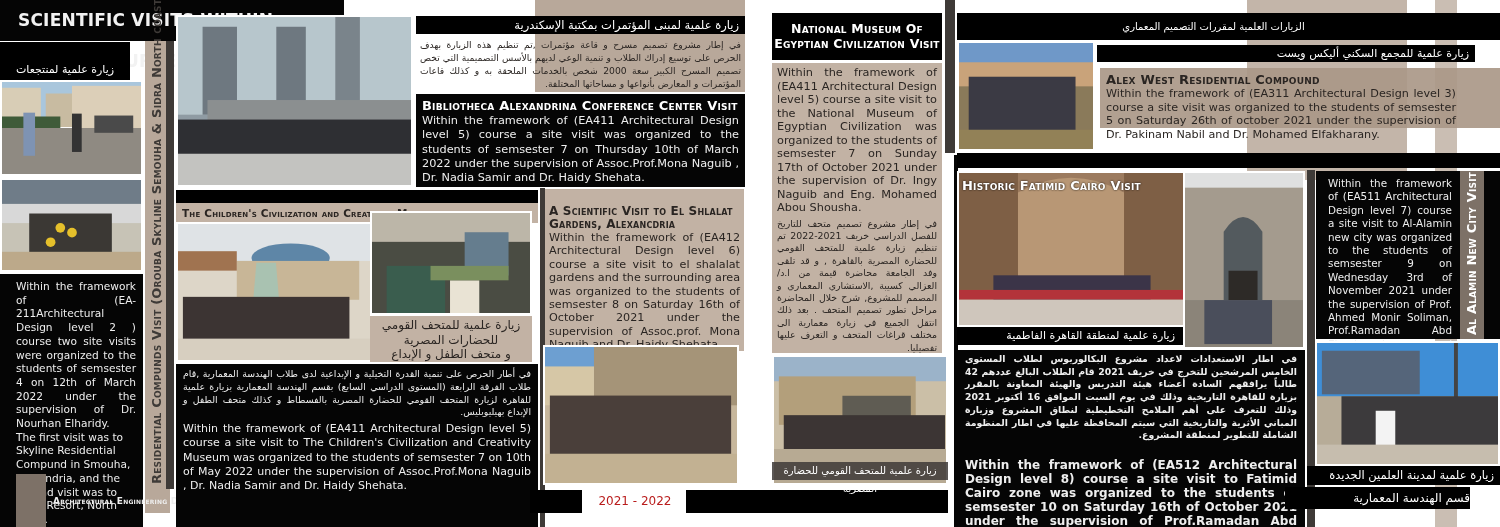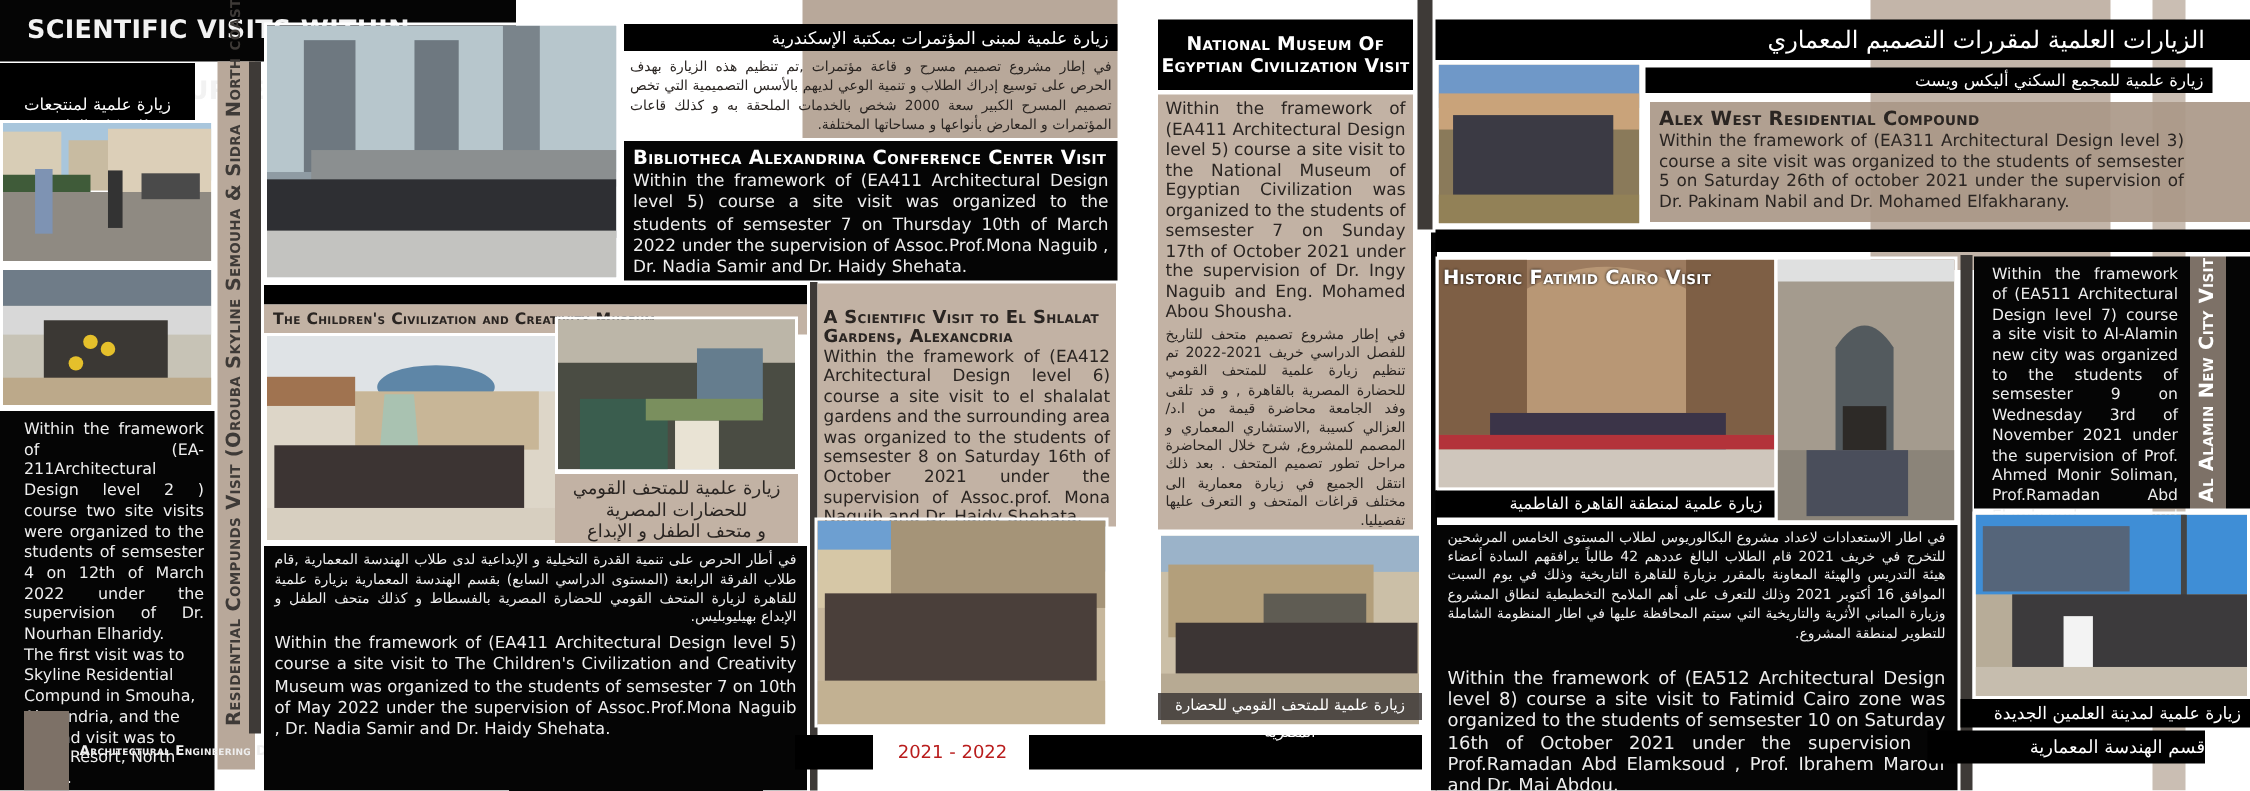--- a/index.html
+++ b/index.html
@@ -159,33 +159,33 @@
       <rect x="10" y="60" width="165" height="35" fill="#3c3534"></rect>
       <rect x="0" y="95" width="176" height="35" fill="#b7aa93"></rect>
     </svg>
   </div>
   <div class="abs dark rtl" style="left:772px;top:462px;width:176px;height:18px;font-size:10px;line-height:18px;text-align:center;background:rgba(62,58,55,0.85);">زيارة علمية للمتحف القومي للحضارة المصرية</div>
 
   <div class="abs" style="left:954px;top:155px;width:4px;height:372px;background:#050505;"></div>
 
   <div class="abs tan" style="left:1247px;top:0;width:160px;height:180px;opacity:0.85;"></div>
   <div class="abs tan" style="left:1435px;top:0;width:22px;height:527px;opacity:0.75;"></div>
-  <div class="abs dark rtl" style="left:957px;top:13px;width:543px;height:27px;font-size:16px;line-height:27px;text-align:right;padding-right:30px;">الزيارات العلمية لمقررات التصميم المعماري</div>
+  <div class="abs dark rtl" style="left:957px;top:13px;width:543px;height:27px;font-size:10px;line-height:27px;text-align:center;padding-right:30px;">الزيارات العلمية لمقررات التصميم المعماري</div>
 
   <div class="abs photo" style="left:957px;top:41px;width:138px;height:110px;">
     <svg viewBox="0 0 138 110" preserveAspectRatio="none">
       <rect width="138" height="110" fill="#8a7a5a"></rect>
       <rect width="138" height="30" fill="#6f98c8"></rect>
       <rect x="0" y="20" width="138" height="25" fill="#c9a37a"></rect>
       <rect x="10" y="35" width="110" height="60" fill="#3b3a44"></rect>
       <rect x="0" y="90" width="138" height="20" fill="#928157"></rect>
     </svg>
   </div>
   <div class="abs dark rtl" style="left:1097px;top:45px;width:378px;height:17px;font-size:11px;line-height:17px;text-align:right;padding-right:6px;">زيارة علمية للمجمع السكني أليكس ويست</div>
-  <div class="abs" style="left:1100px;top:68px;width:400px;height:80px;background:rgba(170,152,136,0.92);padding:4px 6px;">
+  <div class="abs" style="left:1100px;top:68px;width:400px;height:60px;background:rgba(170,152,136,0.92);padding:4px 6px;">
     <div class="sc" style="font-size:13px;line-height:15px;color:#2a2522;">Alex West Residential Compound</div>
     <div class="just" style="font-size:11.2px;line-height:13.5px;color:#2a2522;width:350px;">Within the framework of (EA311 Architectural Design level 3) course a site visit was organized to the students of semsester 5 on Saturday 26th of october 2021 under the supervision of Dr. Pakinam Nabil and Dr. Mohamed Elfakharany.</div>
   </div>
 
   <div class="abs dark" style="left:957px;top:153px;width:543px;height:15px;"></div>
 
   <div class="abs photo" style="left:957px;top:171px;width:228px;height:156px;">
     <svg viewBox="0 0 228 156" preserveAspectRatio="none">
       <rect width="228" height="156" fill="#9c7b5f"></rect>
       <path d="M60 20 Q114 -10 168 20 L168 110 L60 110 Z" fill="#b89775"></path>
@@ -202,21 +202,21 @@
       <rect width="122" height="178" fill="#a49b8e"></rect>
       <rect width="122" height="15" fill="#dfe0e0"></rect>
       <path d="M40 60 Q60 30 80 60 L80 140 L40 140 Z" fill="#535a5e"></path>
       <rect x="45" y="100" width="30" height="40" fill="#2d2a27"></rect>
       <rect x="0" y="130" width="122" height="48" fill="#8b8479"></rect>
       <rect x="20" y="130" width="70" height="45" fill="#4a4e5b"></rect>
     </svg>
   </div>
   <div class="abs dark rtl" style="left:957px;top:327px;width:226px;height:18px;font-size:11px;line-height:18px;text-align:right;padding-right:8px;">زيارة علمية لمنطقة القاهرة الفاطمية</div>
 
-  <div class="abs black" style="left:957px;top:350px;width:348px;height:177px;padding:3px 8px;">
+  <div class="abs black" style="left:957px;top:350px;width:348px;height:177px;padding:3px 8px;font-weight:bold;">
     <div class="rtl" style="font-size:9.3px;line-height:12.7px;color:#eee;text-align-last:right;">في اطار الاستعدادات لاعداد مشروع البكالوريوس لطلاب المستوى الخامس المرشحين للتخرج في خريف 2021 قام الطلاب البالغ عددهم 42 طالباً يرافقهم السادة أعضاء هيئة التدريس والهيئة المعاونة بالمقرر بزيارة للقاهرة التاريخية وذلك في يوم السبت الموافق 16 أكتوبر 2021 وذلك للتعرف على أهم الملامح التخطيطية لنطاق المشروع وزيارة المباني الأثرية والتاريخية التي سيتم المحافظة عليها في اطار المنظومة الشاملة للتطوير لمنطقة المشروع.</div>
     <div class="just" style="font-size:12px;line-height:14.1px;color:#eee;margin-top:16px;">Within the framework of (EA512 Architectural Design level 8) course a site visit to Fatimid Cairo zone was organized to the students of semsester 10 on Saturday 16th of October 2021 under the supervision of Prof.Ramadan Abd Elamksoud , Prof. Ibrahem Marouf and Dr. Mai Abdou.</div>
   </div>
 
   <div class="abs" style="left:1307px;top:170px;width:8px;height:357px;background:#3e3a37;"></div>
   <div class="abs black just" style="left:1316px;top:171px;width:144px;height:168px;padding:6px 8px 4px 12px;font-size:10.4px;line-height:13.4px;color:#eee;">Within the framework of (EA511 Architectural Design level 7) course a site visit to Al-Alamin new city was organized to the students of semsester 9 on Wednesday 3rd of November 2021 under the supervision of Prof. Ahmed Monir Soliman, Prof.Ramadan Abd Elamksoud and Assoc.Prof. Dina Saad Allah.</div>
   <div class="abs" style="left:1460px;top:171px;width:24px;height:168px;background:#7d7167;"></div>
   <div class="abs vtext sc" style="left:1461px;top:175px;width:22px;height:160px;font-size:13px;color:#fff;line-height:22px;text-align:left;">Al Alamin New City Visit</div>
   <div class="abs" style="left:1484px;top:171px;width:16px;height:168px;background:#050505;"></div>
 

